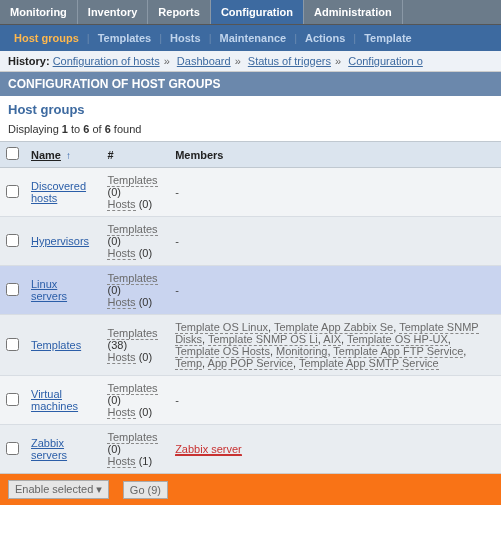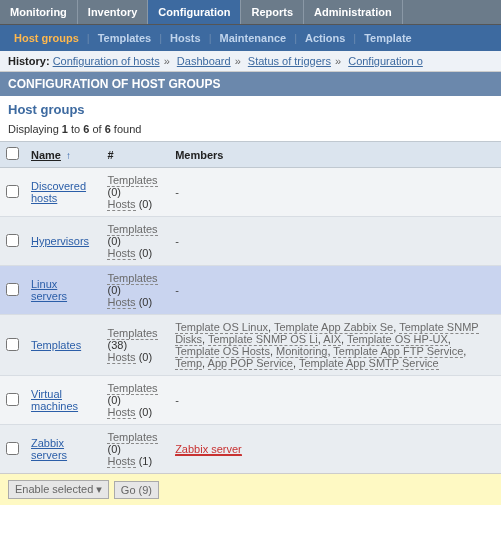--- a/index.html
+++ b/index.html
@@ -25,31 +25,31 @@
 table.data td { padding: 6px 6px; border-top: 1px solid #d8dde3; vertical-align: middle; font-size: 11px; background: #f2f4f6; }
 table.data tr.odd td { background: #e9edf1; }
 table.data tr.sel td { background: #c9d4ef; }
 table.data td.name a { color: #2b5ea8; text-decoration: underline; cursor: pointer; }
 table.data td.hash a { color: #6a6a6a; text-decoration: none; border-bottom: 1px dashed #888; cursor: pointer; }
 table.data td.members { color: #444; }
 table.data td.members a { color: #6a6a6a; text-decoration: none; border-bottom: 1px dashed #888; cursor: pointer; }
 table.data td.members a.red { color: #c83232; border-bottom: 1px solid #c83232; text-decoration: underline; }
 .chkcol { width: 20px; text-align: center; }
 .sort-icon { color: #2b5ea8; font-size: 10px; padding-left: 2px; }
-.footer { padding: 6px 8px; background: #fef9c3; border-top: 1px solid #ccc; display: flex; gap: 5px; align-items: center; }
+.footer { padding: 6px 8px; background: #f97316; border-top: 1px solid #ccc; display: flex; gap: 14px; align-items: center; }
 .footer select, .footer button { font-size: 11px; padding: 2px 6px; border: 1px solid #aaa; background: #e6e6e6; color: #666; cursor: pointer; }
 </style>
 </head>
 <body>
 
 <div class="topnav" id="topnav">
     <div class="tab">Monitoring</div>
     <div class="tab">Inventory</div>
+    <div class="tab">Reports</div>
     <div class="tab active">Configuration</div>
-    <div class="tab">Reports</div>
     <div class="tab">Administration</div>
   </div>
 
 <div class="subnav" id="subnav">
     <span class="item active">Host groups</span>
     <span class="sep">|</span>
     <span class="item">Templates</span>
     <span class="sep">|</span>
     <span class="item">Hosts</span>
     <span class="sep">|</span>

